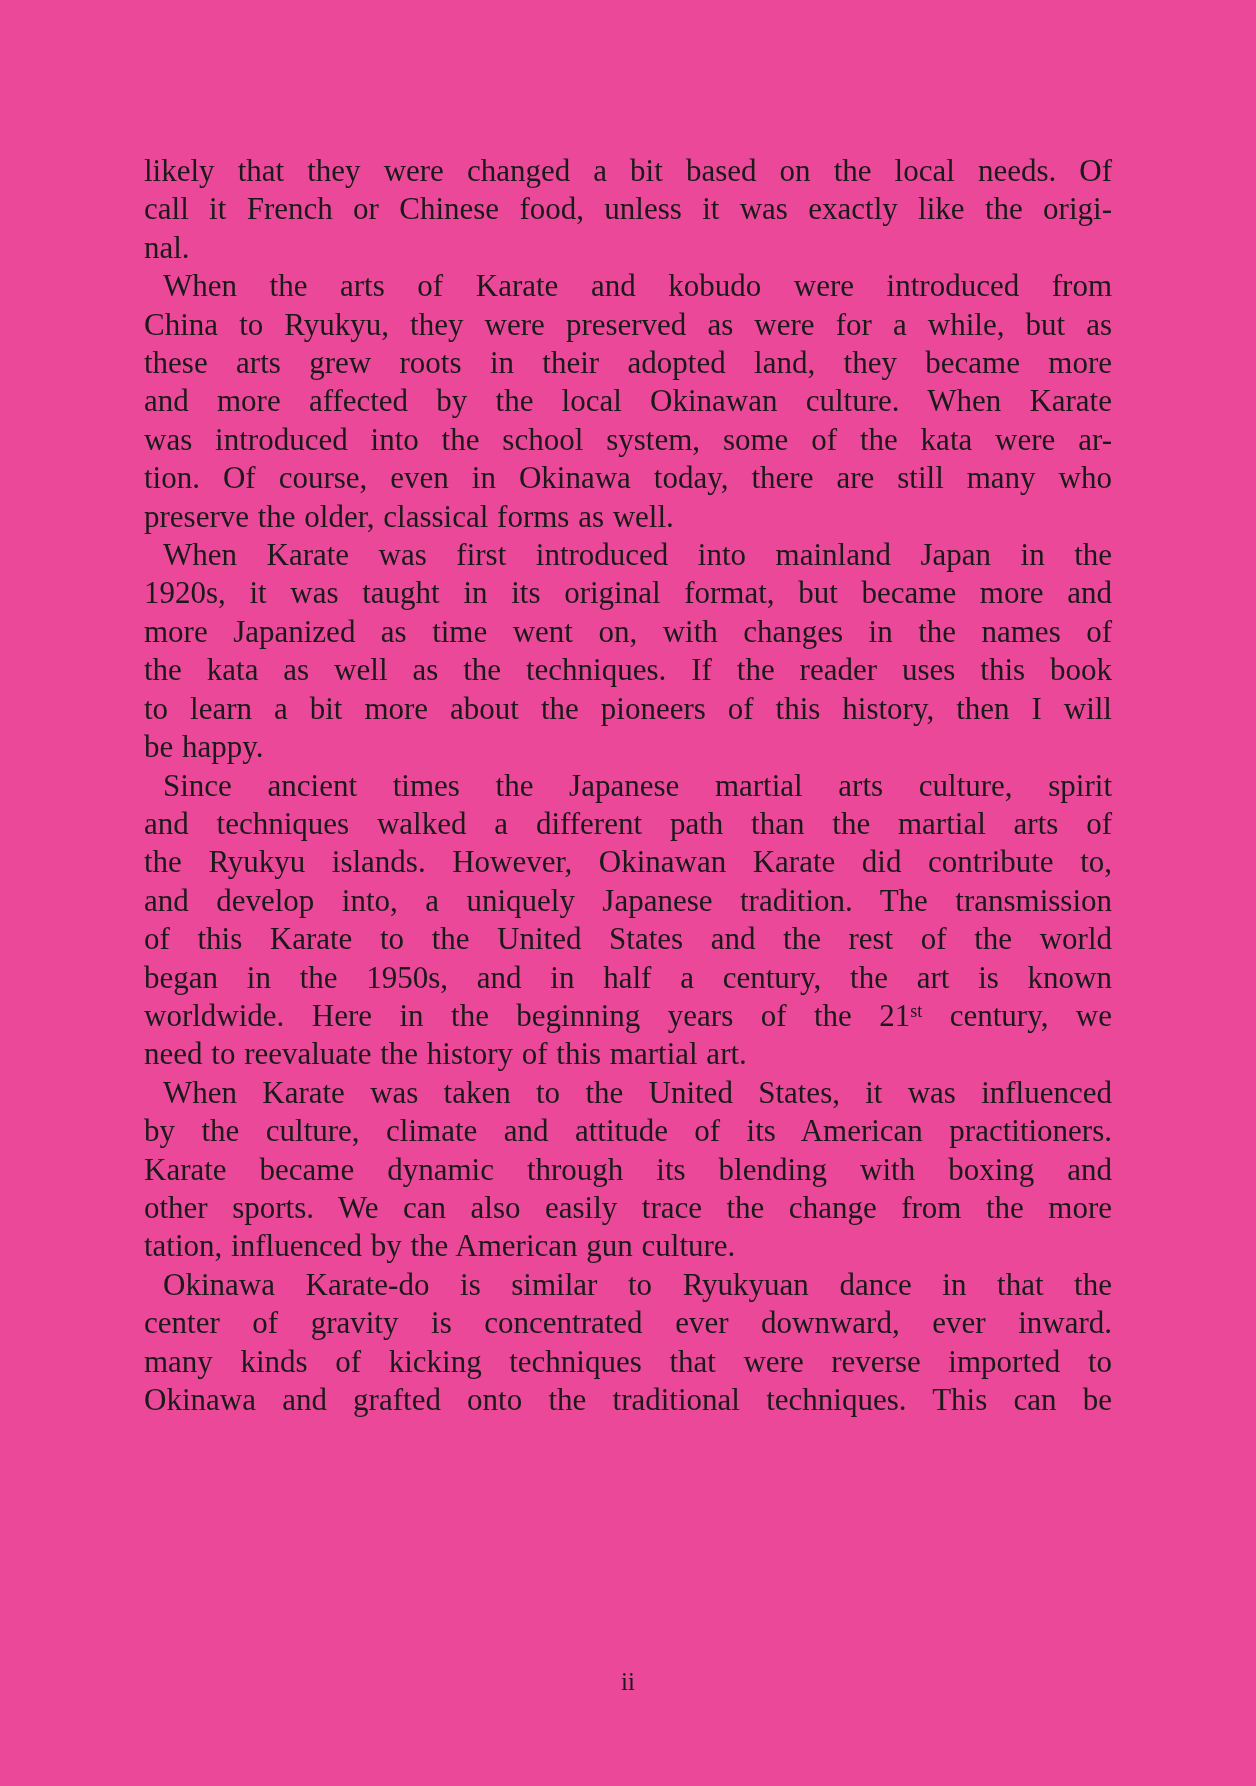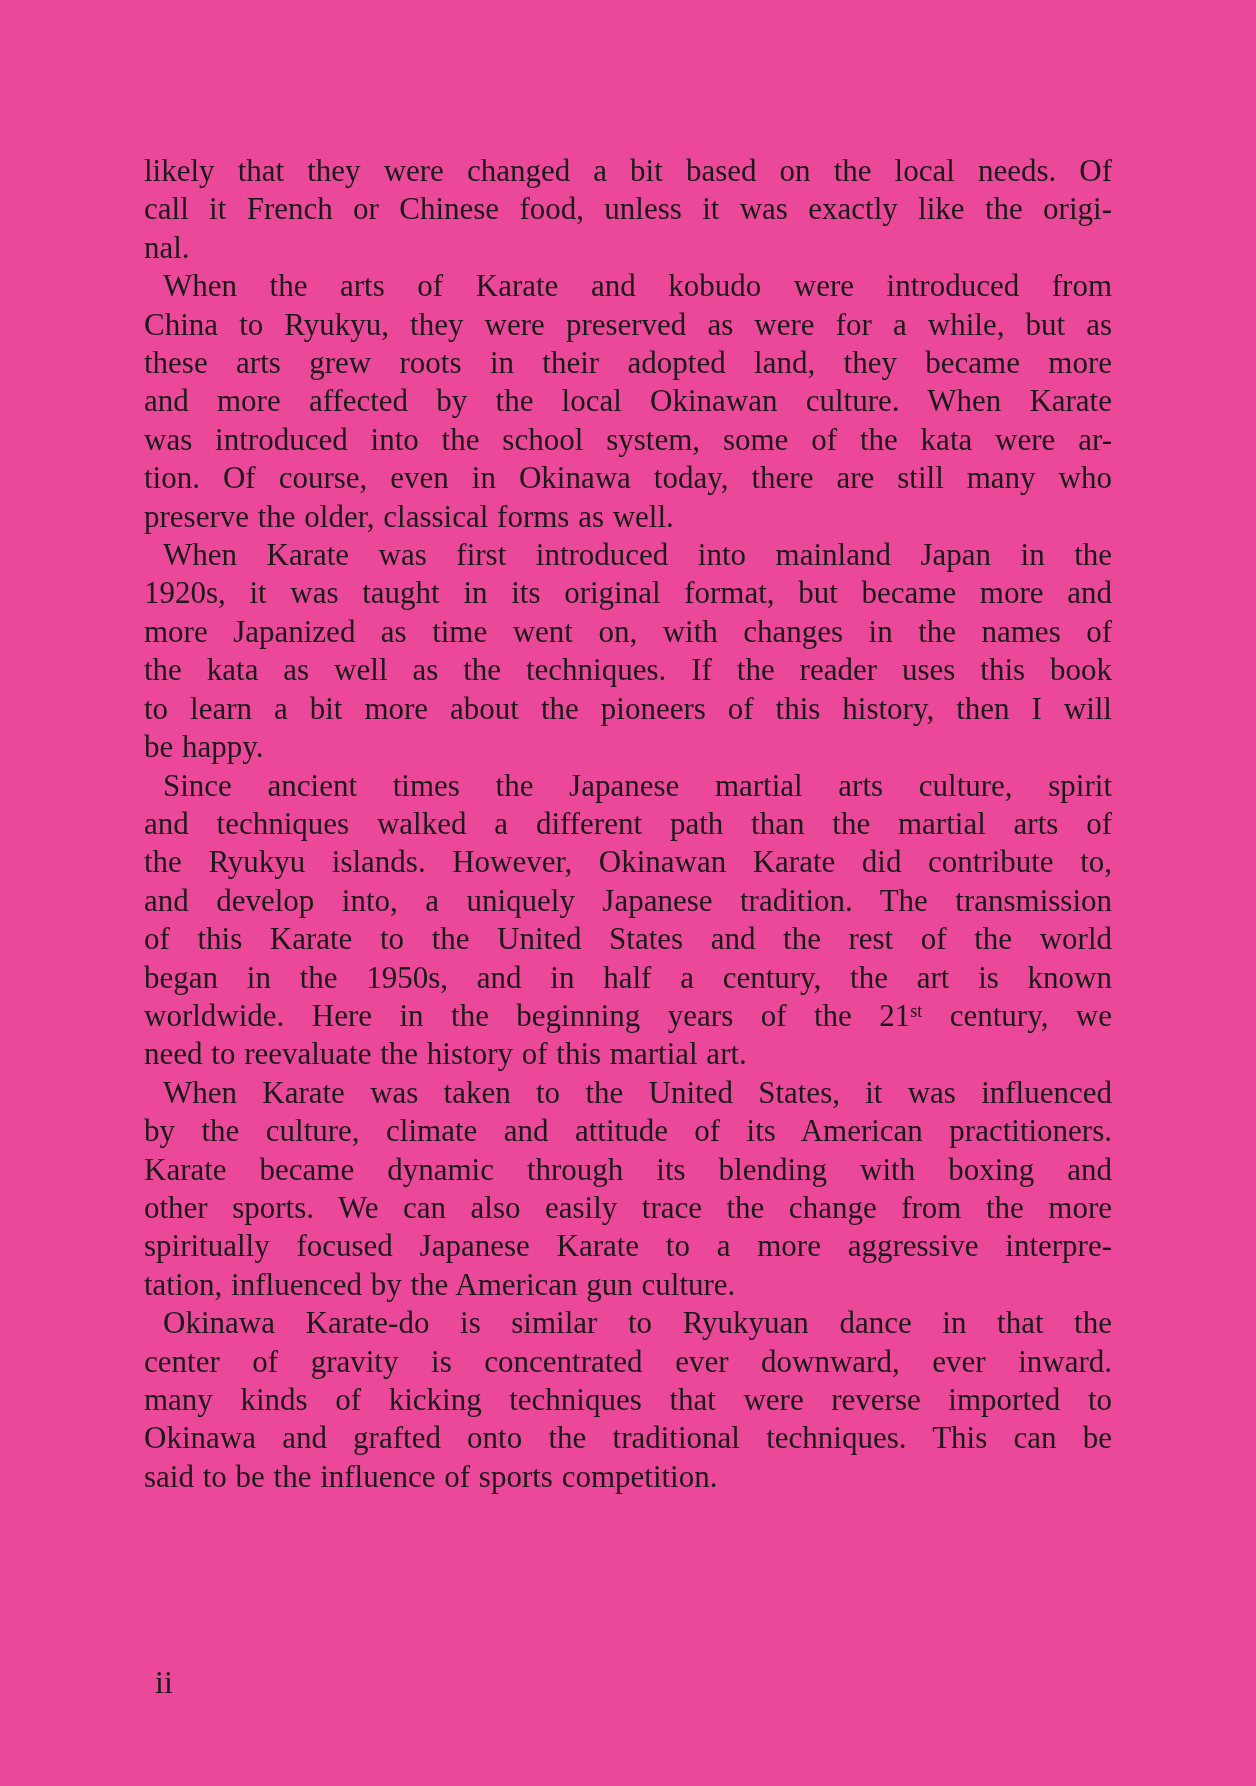--- a/index.html
+++ b/index.html
@@ -45,25 +45,25 @@
   }
   .line sup {
     font-size: 58%;
     vertical-align: baseline;
     position: relative;
     top: -0.52em;
     line-height: 0;
   }
   .page-number {
     position: absolute;
-    left: 155px;
+    left: 144px;
     top: 1663px;
     width: 968px;
-    text-align: left;
-    font-size: 32px;
+    text-align: center;
+    font-size: 25px;
     line-height: 38.4px;
   }
 </style>
 </head>
 <body>
 
 <div class="page">
   <div class="text-block">
       <div class="paragraph">
         <div class="line just">likely that they were changed a bit based on the local needs. Of</div>
@@ -95,25 +95,23 @@
         <div class="line just">of this Karate to the United States and the rest of the world</div>
         <div class="line just">began in the 1950s, and in half a century, the art is known</div>
         <div class="line just">worldwide. Here in the beginning years of the 21<sup>st</sup> century, we</div>
         <div class="line">need to reevaluate the history of this martial art.</div>
       </div>
       <div class="paragraph">
         <div class="line just indent">When Karate was taken to the United States, it was influenced</div>
         <div class="line just">by the culture, climate and attitude of its American practitioners.</div>
         <div class="line just">Karate became dynamic through its blending with boxing and</div>
         <div class="line just">other sports. We can also easily trace the change from the more</div>
-        <div class="line just">spiritually focused Japanese Karate to a more aggressive interpre-</div>
         <div class="line">tation, influenced by the American gun culture.</div>
       </div>
       <div class="paragraph">
         <div class="line just indent">Okinawa Karate-do is similar to Ryukyuan dance in that the</div>
         <div class="line just">center of gravity is concentrated ever downward, ever inward.</div>
         <div class="line just">many kinds of kicking techniques that were reverse imported to</div>
         <div class="line just">Okinawa and grafted onto the traditional techniques. This can be</div>
-        <div class="line">said to be the influence of sports competition.</div>
       </div>
     </div>
   <div class="page-number">ii</div>
 </div>
 
 </body></html>

